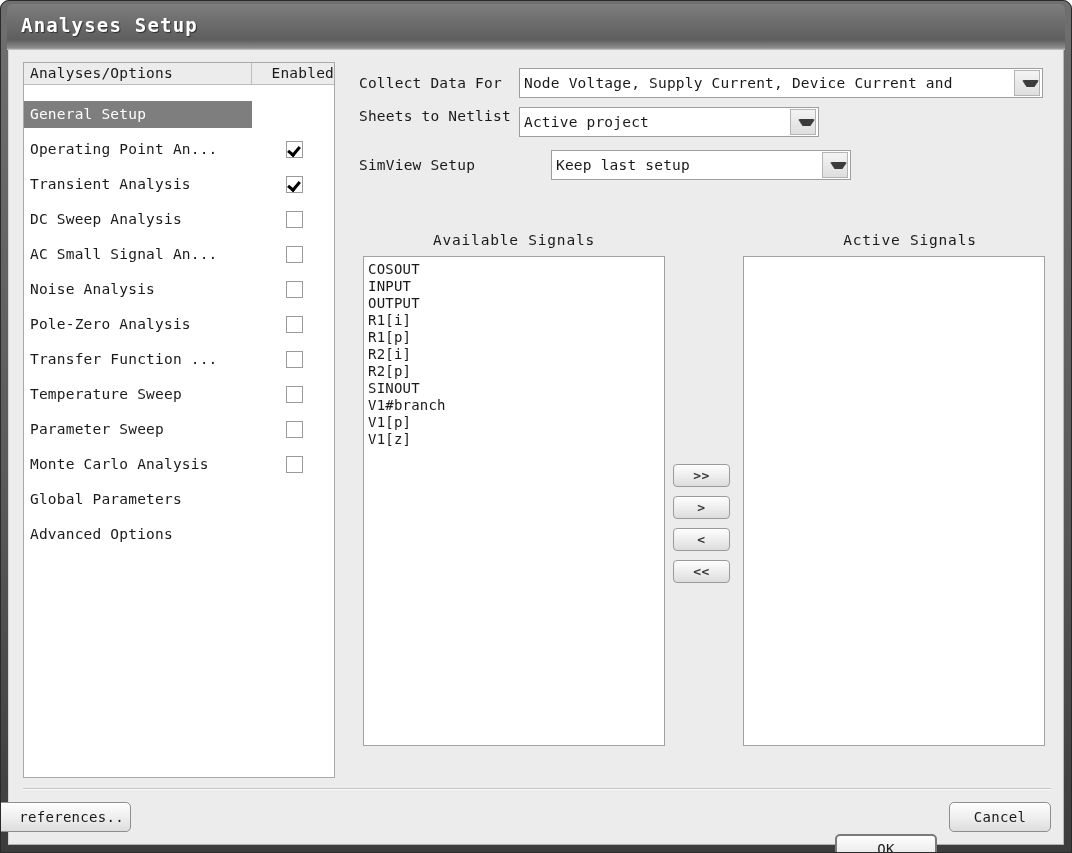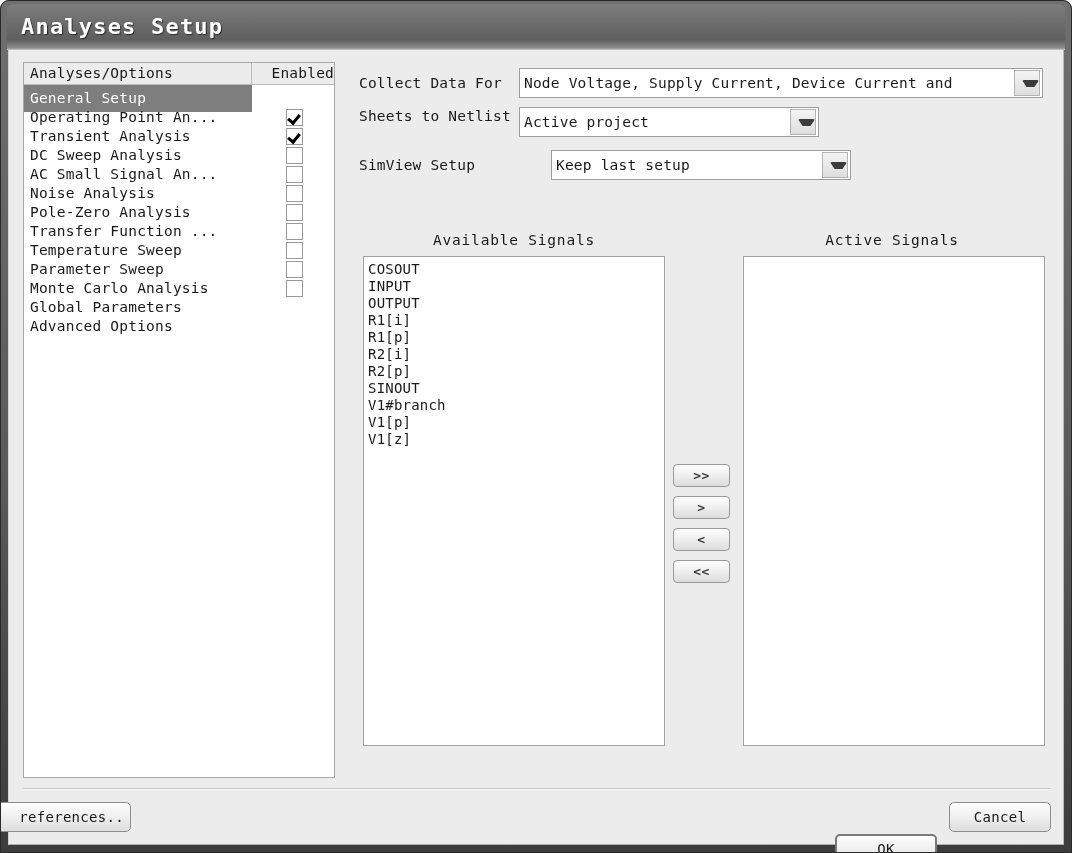--- a/index.html
+++ b/index.html
@@ -37,21 +37,21 @@
     position: absolute;
     left: 7px; top: 4px;
     width: 1058px; height: 46px;
     background: linear-gradient(180deg, #7d7d7d 0%, #6d6d6d 40%, #5e5e5e 78%, #8e8e8e 96%, #cfcfcf 100%);
     border-top-left-radius: 6px;
     border-top-right-radius: 6px;
   }
   #title-text {
     position: absolute;
     left: 14px; top: 10px;
-    font-size: 22px;
+    font-size: 19px;
     font-weight: bold;
     color: #ffffff;
     letter-spacing: 1.2px;
     text-shadow: 1px 1px 1px rgba(0,0,0,0.55);
     white-space: nowrap;
   }
 
   
   #dialog-body {
     position: absolute;
@@ -92,20 +92,21 @@
 
   #analyses-rows {
     position: absolute;
     left: 0; top: 22px;
     width: 100%;
   }
   .analysis-row {
     position: relative;
     height: 19px;
     display: block;
+    margin-top: 16px;
   }
   .analysis-name {
     position: absolute;
     left: 0; top: 0;
     width: 228px; height: 27px;
     font-size: 14.5px;
     color: #1a1a1a;
     line-height: 27px;
     padding-left: 6px;
     white-space: nowrap;
@@ -203,21 +204,21 @@
   
   .signals-title {
     position: absolute;
     font-size: 14.5px;
     color: #1a1a1a;
     white-space: nowrap;
     letter-spacing: 0.8px;
     text-align: center;
   }
   #title-available { left: 20px; top: 170px; width: 302px; }
-  #title-active    { left: 398px; top: 170px; width: 302px; }
+  #title-active    { left: 416px; top: 170px; width: 302px; }
 
   .signals-box {
     position: absolute;
     background: #ffffff;
     border: 1px solid #a2a2a2;
     top: 194px;
     height: 490px;
     overflow: hidden;
     padding: 4px 0 0 4px;
   }

